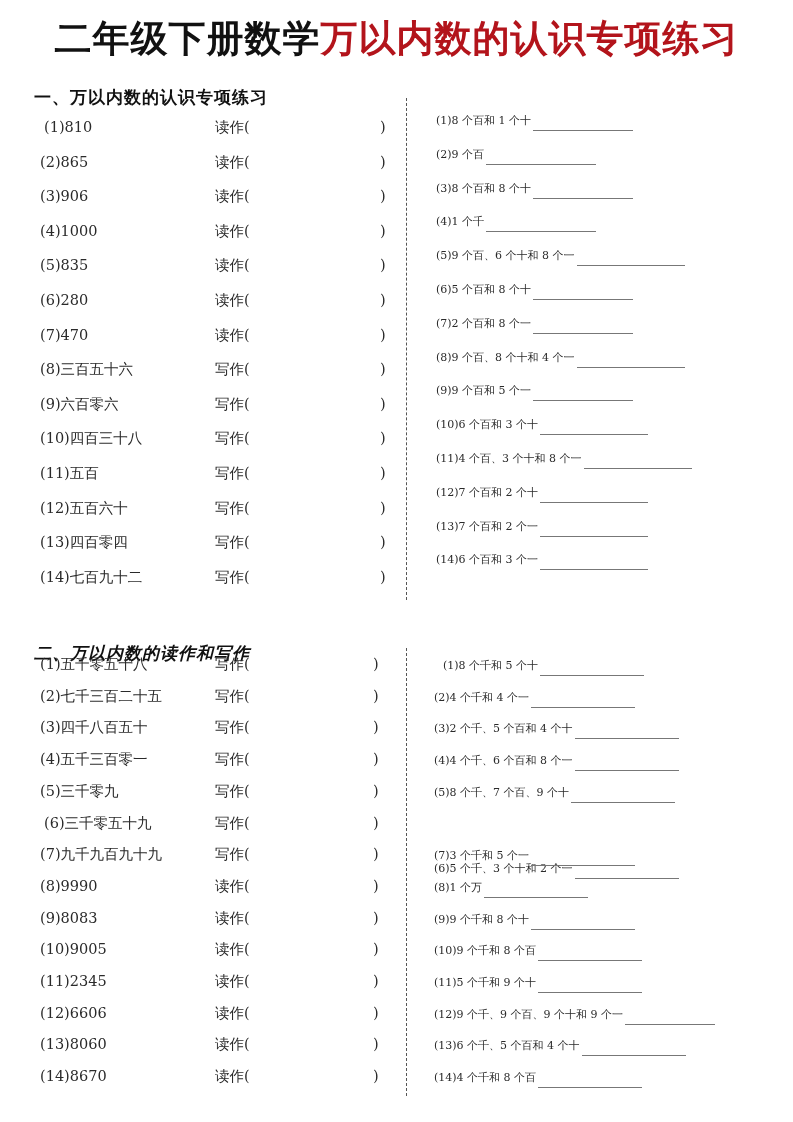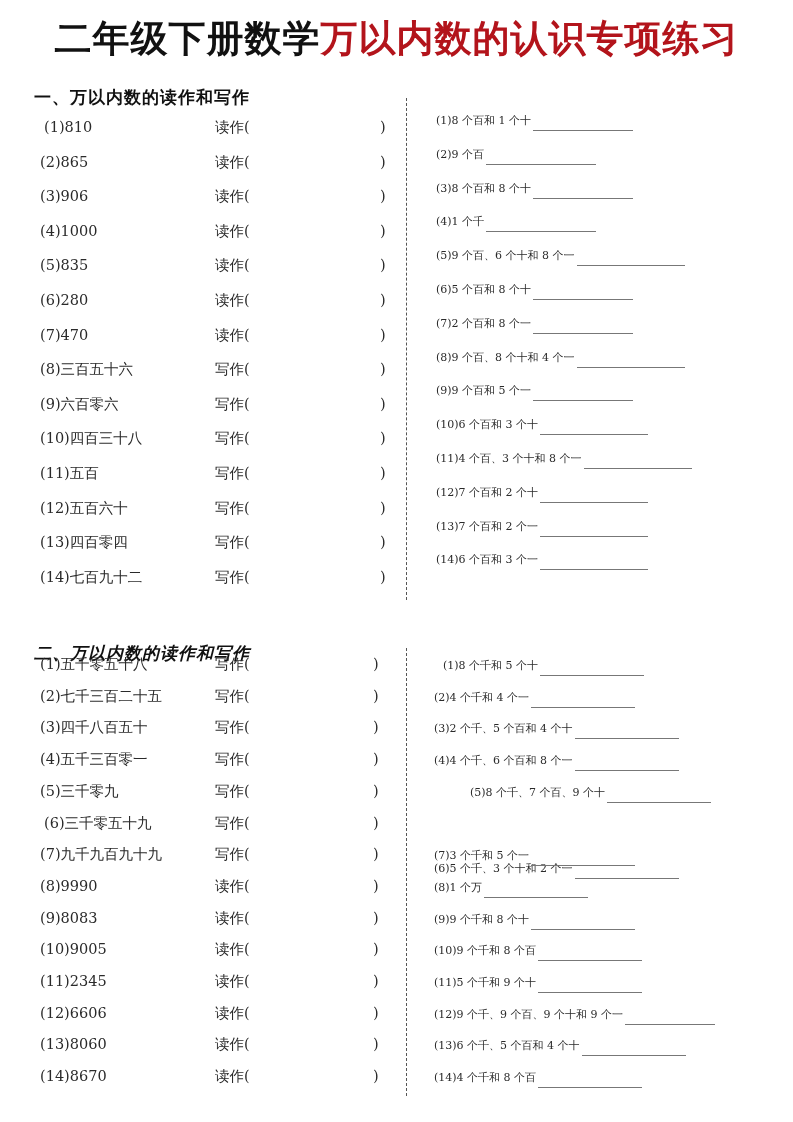--- a/index.html
+++ b/index.html
@@ -19,21 +19,21 @@
   .rrow { position: absolute; font-size: 11px; line-height: 20px; white-space: nowrap; color: #2a2a2a; display: flex; align-items: flex-end; }
   .blank { display: inline-block; border-bottom: 1px solid #777; height: 16px; margin-left: 2px; }
 </style>
 </head>
 <body>
 
 <div class="title">
   <span class="black">二年级下册数学</span><span class="red">万以内数的认识专项练习</span>
 </div>
 
-<div class="section-head" style="top:86px;">一、万以内数的读作和写作</div>
+<div class="section-head" style="top:86px;">一、万以内数的认识专项练习</div>
 <div class="vline" style="top:98px; height:502px;"></div>
 
 <div id="s0-left">
     <div class="row" style="left: 44px; top: 117px;"><span>(1)</span><span>810</span></div>
     <div class="lbl" style="left: 215px; top: 117px;">读作(</div>
     <div class="paren" style="left: 380px; top: 117px;">)</div>
     <div class="row" style="left: 40px; top: 151.6px;"><span>(2)</span><span>865</span></div>
     <div class="lbl" style="left: 215px; top: 151.6px;">读作(</div>
     <div class="paren" style="left: 380px; top: 151.6px;">)</div>
     <div class="row" style="left: 40px; top: 186.2px;"><span>(3)</span><span>906</span></div>
@@ -189,21 +189,21 @@
       <span class="blank" style="width: 104px;"></span>
     </div>
     <div class="rrow" style="left: 434px; top: 719.4px;">
       <span>(3)2 个千、5 个百和 4 个十</span>
       <span class="blank" style="width: 104px;"></span>
     </div>
     <div class="rrow" style="left: 434px; top: 751.1px;">
       <span>(4)4 个千、6 个百和 8 个一</span>
       <span class="blank" style="width: 104px;"></span>
     </div>
-    <div class="rrow" style="left: 434px; top: 782.8px; margin-left: 36px;">
+    <div class="rrow" style="left: 434px; top: 782.8px;">
       <span>(5)8 个千、7 个百、9 个十</span>
       <span class="blank" style="width: 104px;"></span>
     </div>
     <div class="rrow" style="left: 434px; top: 814.5px; margin-top: 44px;">
       <span>(6)5 个千、3 个十和 2 个一</span>
       <span class="blank" style="width: 104px;"></span>
     </div>
     <div class="rrow" style="left: 434px; top: 846.2px;">
       <span>(7)3 个千和 5 个一</span>
       <span class="blank" style="width: 104px;"></span>

